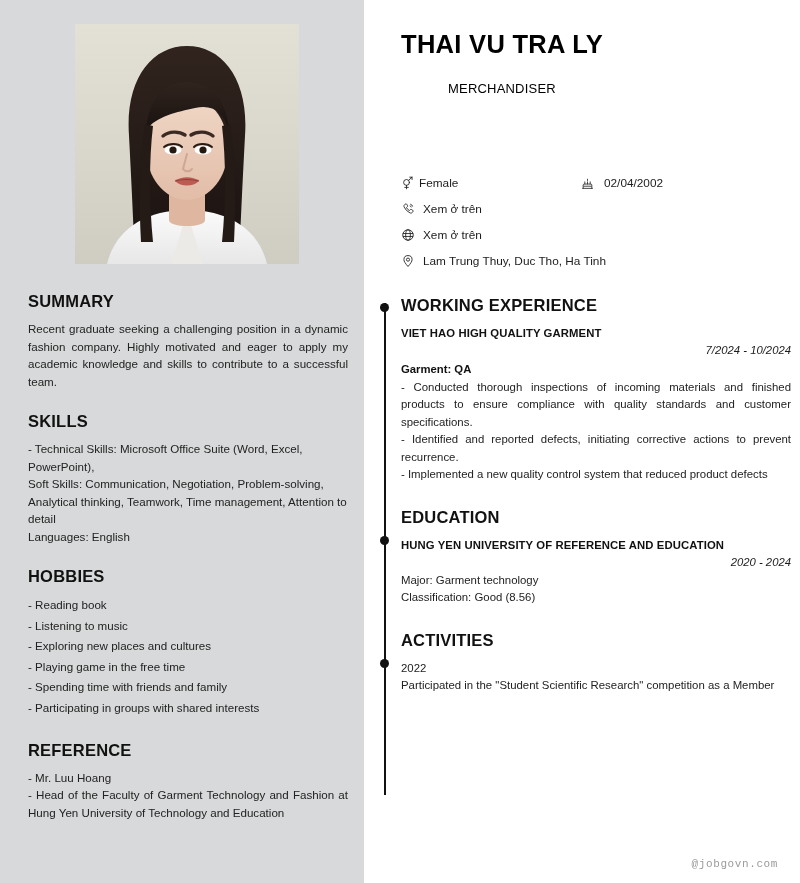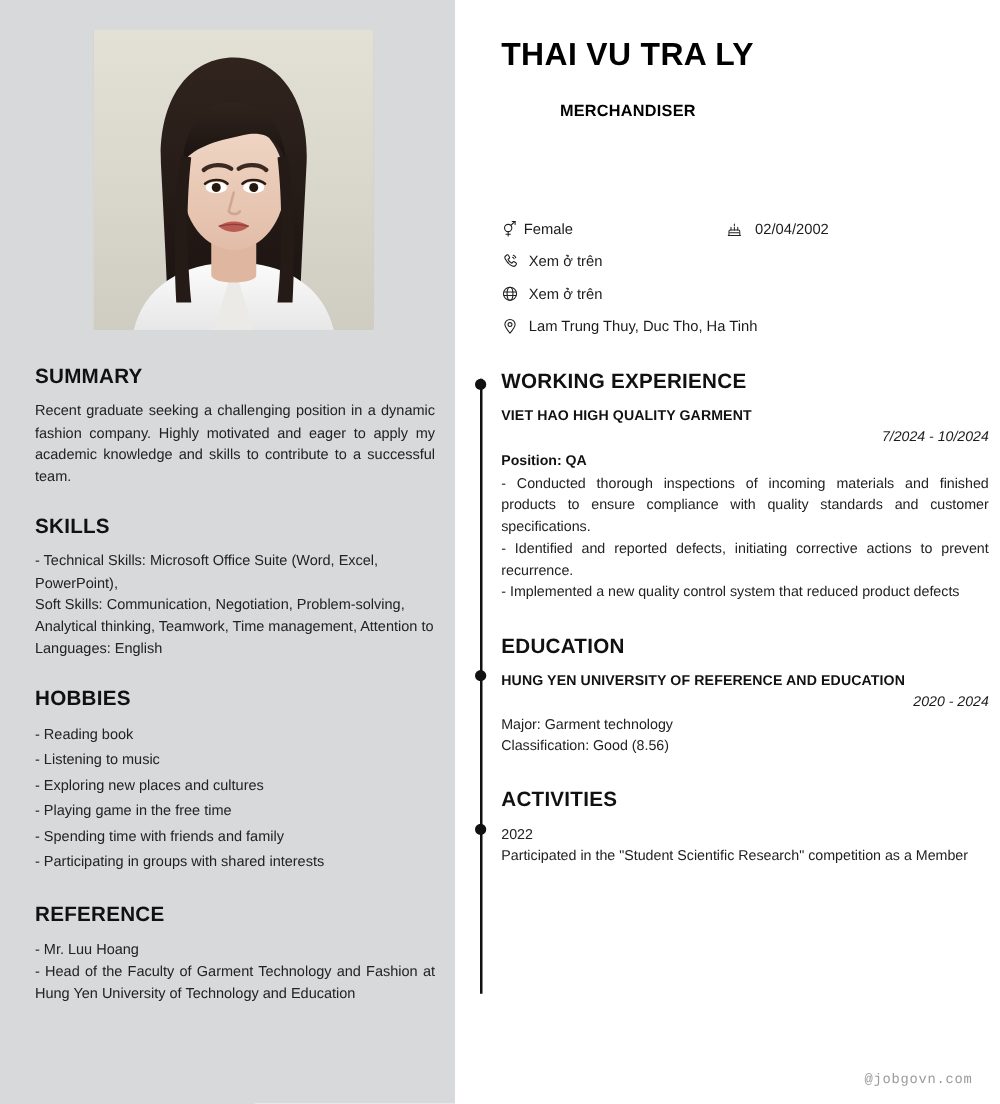--- a/index.html
+++ b/index.html
@@ -44,21 +44,21 @@
 
   
   .right-col { position: absolute; left: 364px; top: 0; width: 436px; height: 883px; background: #fff; }
 
   .name {
     position: absolute; left: 37px; top: 30px;
     font-size: 25.5px; font-weight: bold; letter-spacing: .3px; color: #000;
   }
   .role {
     position: absolute; left: 37px; top: 81px;
-    font-size: 13px; font-weight: bold; letter-spacing: .2px; color: #000; padding-left: 47px;
+    font-size: 13px; font-weight: normal; letter-spacing: .2px; color: #000; padding-left: 47px;
   }
 
   .contact { position: absolute; left: 37px; top: 175px; width: 390px; }
   .crow { display: flex; align-items: flex-start; height: 26px; }
   .cell { display: flex; align-items: flex-start; }
   .cell.first { width: 180px; }
   .cicon { width: 18px; height: 16px; display: inline-flex; align-items: center; justify-content: flex-start; flex: 0 0 auto; }
   .cicon svg { display: block; }
   .ctext { font-size: 11.8px; color: #1c1c1c; line-height: 16px; }
 
@@ -158,20 +158,21 @@
         <h2 class="sec-title">SUMMARY</h2>
         <div class="para">Recent graduate seeking a challenging position in a dynamic fashion company. Highly motivated and eager to apply my academic knowledge and skills to contribute to a successful team.</div>
       </div>
 
       <div class="sec">
         <h2 class="sec-title">SKILLS</h2>
         <div class="line">- Technical Skills: Microsoft Office Suite (Word, Excel,</div>
         <div class="line">PowerPoint),</div>
         <div class="line">Soft Skills: Communication, Negotiation, Problem-solving,</div>
         <div class="line">Analytical thinking, Teamwork, Time management, Attention to</div>
+        <div class="line">detail</div>
         <div class="line">Languages: English</div>
       </div>
 
       <div class="sec">
         <h2 class="sec-title">HOBBIES</h2>
         <div class="hob-line">- Reading book</div>
         <div class="hob-line">- Listening to music</div>
         <div class="hob-line">- Exploring new places and cultures</div>
         <div class="hob-line">- Playing game in the free time</div>
         <div class="hob-line">- Spending time with friends and family</div>
@@ -264,21 +265,21 @@
     <div class="tdot" style="top:303px"></div>
     <div class="tdot" style="top:536px"></div>
     <div class="tdot" style="top:659px"></div>
 
     <div class="sections">
 
       <div class="rsec">
         <h2 class="rsec-title">WORKING EXPERIENCE</h2>
         <div class="org">VIET HAO HIGH  QUALITY GARMENT</div>
         <div class="dates">7/2024 - 10/2024</div>
-        <div class="position">Position: QA</div>
+        <div class="position">Garment: QA</div>
         <div class="bullet"> - Conducted thorough inspections of incoming materials and finished products to ensure compliance with quality standards and customer specifications.</div>
         <div class="bullet"> - Identified and reported defects, initiating corrective actions to prevent recurrence.</div>
         <div class="bullet"> - Implemented a new quality control system that reduced product defects</div>
       </div>
 
       <div class="rsec" style="margin-top:24px">
         <h2 class="rsec-title">EDUCATION</h2>
         <div class="org">HUNG YEN UNIVERSITY OF REFERENCE AND EDUCATION</div>
         <div class="dates">2020 - 2024</div>
         <div class="plain">Major: Garment technology</div>

